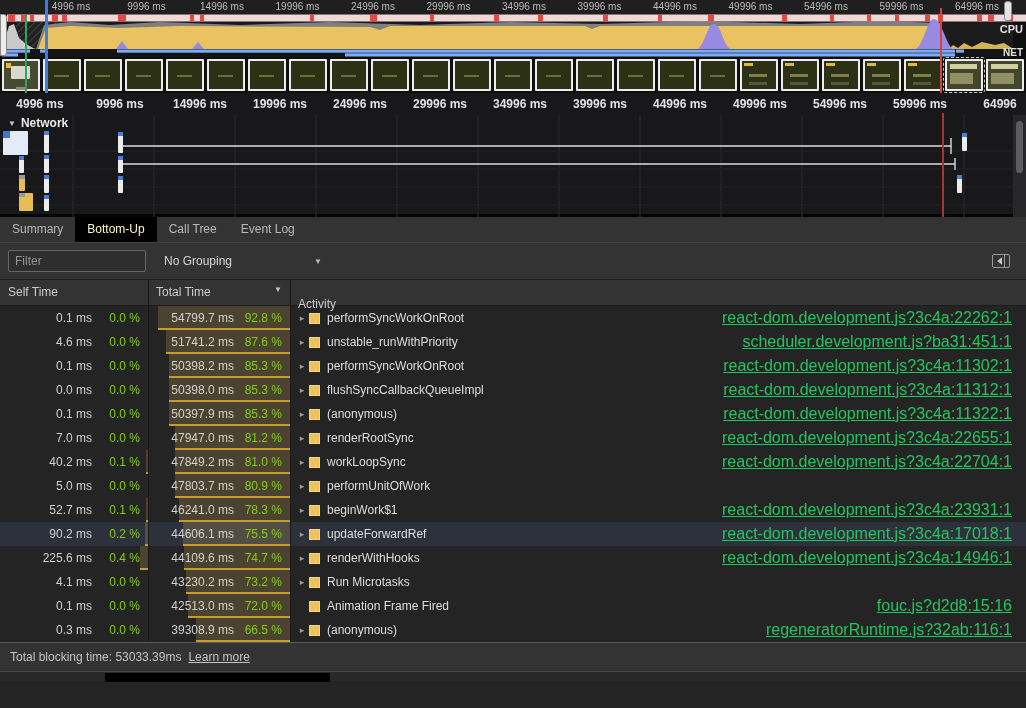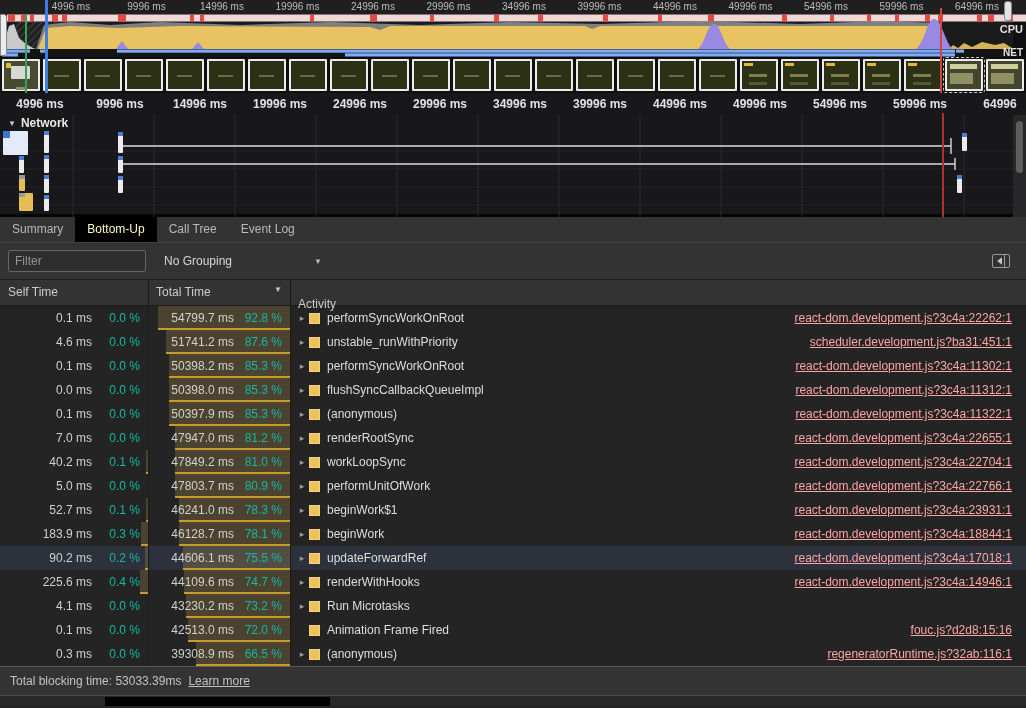--- a/index.html
+++ b/index.html
@@ -78,29 +78,29 @@
   .tbody { background:#242424; }
   .row { display:flex; height:24px; font-size:12px; align-items:center; }
   .row.selected { background:#2c313c; }
   .cell { position:relative; height:100%; display:flex; align-items:center; }
   .c-self  { width:148px; justify-content:flex-end; padding-right:8px; }
   .c-total { width:142px; justify-content:flex-end; padding-right:8px; }
   .c-activity { flex:1; padding-left:5px; min-width:0; }
   .heat { position:absolute; right:0; top:0; bottom:0; background:rgba(233,195,97,0.20);
     border-bottom:2px solid rgba(206,160,44,0.95); z-index:0; }
   .val { color:#d0d0d0; text-align:right; position:relative; z-index:1; }
-  .pct { width:48px; color:#14b8a6; text-align:right; position:relative; z-index:1; }
+  .pct { width:48px; color:#84cc16; text-align:right; position:relative; z-index:1; }
   .arrow { width:14px; text-align:center; color:#9a9a9a; font-size:9px; flex:none; }
   .arrow::before { content:"\25B8"; }
   .arrow.no-arrow::before { content:""; }
   .swatch { flex:none; width:11px; height:11px; background:#efc35c; border:1px solid rgba(255,255,255,0.25);
     margin-right:7px; }
   .label { color:#dedede; white-space:nowrap; }
-  .link { margin-left:auto; padding-right:14px; color:#fca5a5; text-decoration:underline;
-    white-space:nowrap; font-size:12px; }
+  .link { margin-left:auto; padding-right:14px; color:#22c55e; text-decoration:underline;
+    white-space:nowrap; font-size:16px; }
 
   
   .statusbar { height:29px; background:#333; border-top:1px solid #5a5a5a; display:flex;
     align-items:center; padding-left:10px; font-size:12px; color:#c3c3c3; }
   .statusbar a { color:#c3c3c3; text-decoration:underline; margin-left:7px; }
 
   
   .bottomstrip { position:relative; height:10px; background:#282828; border-top:1px solid #4a4a4a; }
   .bs-black { position:absolute; left:105px; top:1px; width:225px; height:9px; background:#000; }
 </style>
@@ -484,21 +484,20 @@
     </div>
     <div class="cell c-total">
       <div class="heat heat-total" style="width: 115px;"></div>
       <span class="val">47803.7 ms</span>
       <span class="pct">80.9 %</span>
     </div>
     <div class="cell c-activity">
       <span class="arrow"></span>
       <span class="swatch"></span>
       <span class="label">performUnitOfWork</span>
-      <a class="link" href="#">react-dom.development.js?3c4a:22766:1</a>
     </div>
   </div>
 
   <div class="row">
     <div class="cell c-self">
       <div class="heat heat-self" style="width: 2px;"></div>
       <span class="val">52.7 ms</span>
       <span class="pct">0.1 %</span>
     </div>
     <div class="cell c-total">
@@ -507,38 +506,20 @@
       <span class="pct">78.3 %</span>
     </div>
     <div class="cell c-activity">
       <span class="arrow"></span>
       <span class="swatch"></span>
       <span class="label">beginWork$1</span>
       <a class="link" href="#">react-dom.development.js?3c4a:23931:1</a>
     </div>
   </div>
 
-  <div class="row">
-    <div class="cell c-self">
-      <div class="heat heat-self" style="width: 7px;"></div>
-      <span class="val">183.9 ms</span>
-      <span class="pct">0.3 %</span>
-    </div>
-    <div class="cell c-total">
-      <div class="heat heat-total" style="width: 111px;"></div>
-      <span class="val">46128.7 ms</span>
-      <span class="pct">78.1 %</span>
-    </div>
-    <div class="cell c-activity">
-      <span class="arrow"></span>
-      <span class="swatch"></span>
-      <span class="label">beginWork</span>
-      <a class="link" href="#">react-dom.development.js?3c4a:18844:1</a>
-    </div>
-  </div>
 
   <div class="row selected">
     <div class="cell c-self">
       <div class="heat heat-self" style="width: 3px;"></div>
       <span class="val">90.2 ms</span>
       <span class="pct">0.2 %</span>
     </div>
     <div class="cell c-total">
       <div class="heat heat-total" style="width: 107px;"></div>
       <span class="val">44606.1 ms</span>

